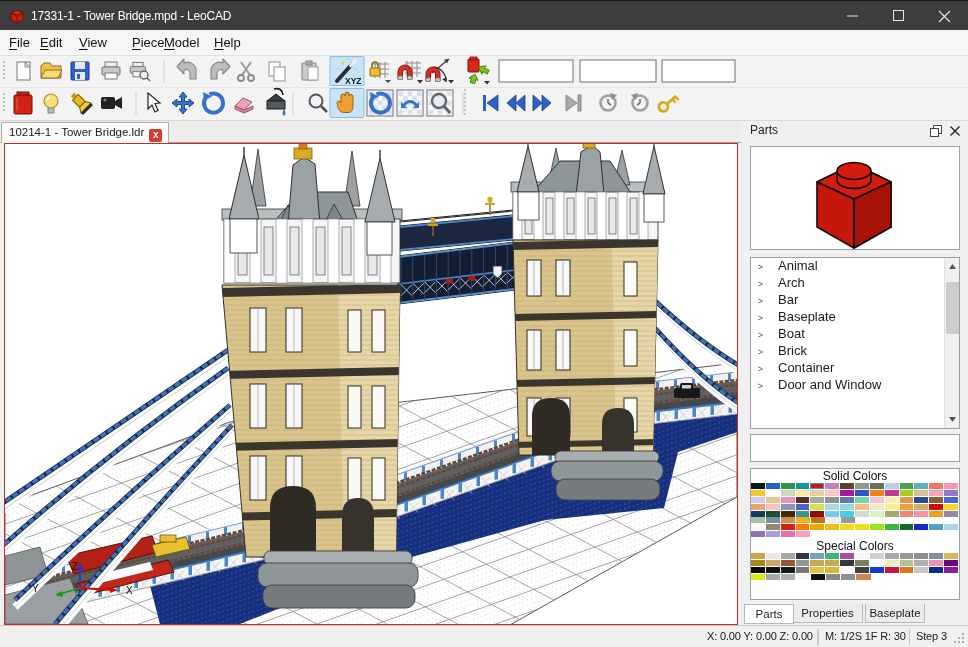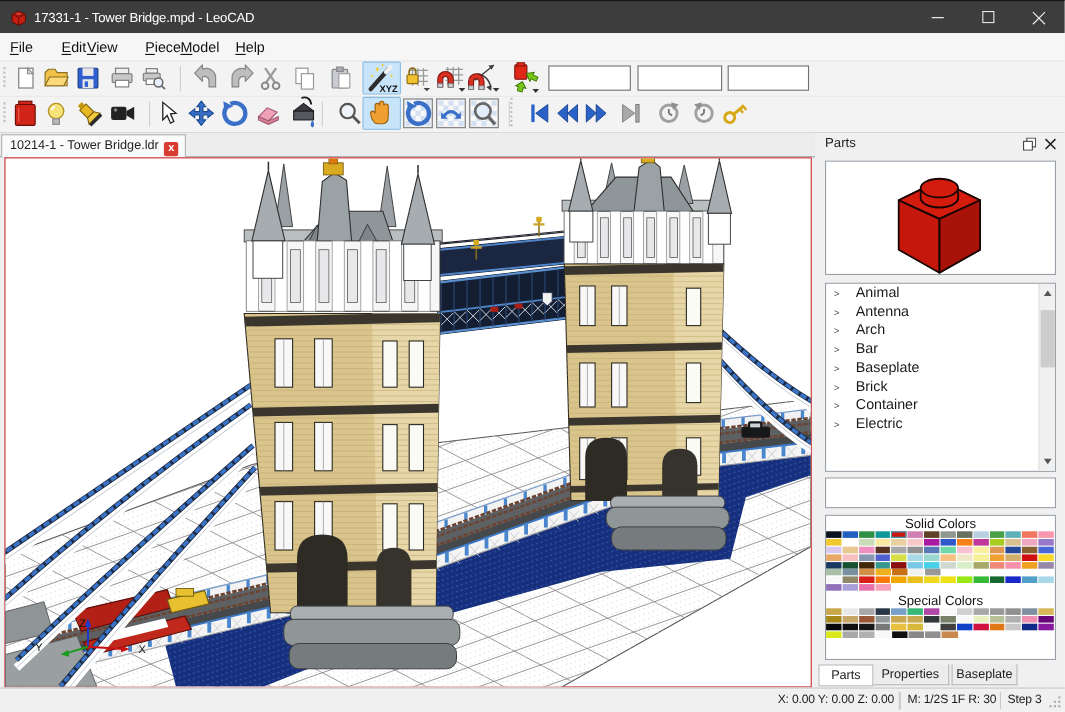--- a/index.html
+++ b/index.html
@@ -42,21 +42,21 @@
  <svg class="winbtn" style="left:876px" width="45" height="30">
       <rect x="17.5" y="9.5" width="10" height="10" fill="none" stroke="#e8e8e8" stroke-width="1"></rect>
     </svg>
  <svg class="winbtn" style="left:922px" width="45" height="30">
       <path d="M17,10 l11,11 M28,10 l-11,11" stroke="#e8e8e8" stroke-width="1.1"></path>
     </svg>
 </div>
 
 <div class="menubar">
  <span style="left:9px"><u>F</u>ile</span>
- <span style="left:56px"><u>E</u>dit</span>
+ <span style="left:40px"><u>E</u>dit</span>
  <span style="left:79px"><u>V</u>iew</span>
  <span style="left:132px"><u>P</u>iece</span>
  <span style="left:164px"><u>M</u>odel</span>
  <span style="left:214px"><u>H</u>elp</span>
 </div>
 
 <svg width="968" height="66" viewBox="0 0 968 66" style="position:absolute;left:0;top:55px">
     <rect x="0.0" y="0.0" width="968.0" height="66.0" fill="#f3f3f3"></rect>
     <line x1="0.0" y1="0.5" x2="968.0" y2="0.5" stroke="#e0e0e0" stroke-width="1"></line>
     <line x1="0.0" y1="32.5" x2="968.0" y2="32.5" stroke="#e6e6e6" stroke-width="1"></line>
@@ -964,27 +964,27 @@
 <polyline points="66,35 103,52 103,101" fill="none"></polyline>
 <ellipse cx="103" cy="33" rx="17" ry="8.5" fill="#d31c0e"></ellipse>
 <path d="M86,24 v9 a17,8.5 0 0 0 34,0 v-9" fill="#d31c0e"></path>
 <ellipse cx="103" cy="24" rx="17" ry="8.5" fill="#d31c0e"></ellipse>
 </g>
       </svg></div>
 
  <div class="pbox" style="top:136px;width:210px;height:172px;overflow:hidden">
   <div style="position:absolute;left:0;top:-1px;width:193px">
    <div class="cat"><span class="chev">&gt;</span>Animal</div>
-   <div class="cat"><span class="chev">&gt;</span>Antenna</div>
    <div class="cat"><span class="chev">&gt;</span>Arch</div>
    <div class="cat"><span class="chev">&gt;</span>Bar</div>
    <div class="cat"><span class="chev">&gt;</span>Baseplate</div>
+   <div class="cat"><span class="chev">&gt;</span>Boat</div>
    <div class="cat"><span class="chev">&gt;</span>Brick</div>
    <div class="cat"><span class="chev">&gt;</span>Container</div>
-   <div class="cat"><span class="chev">&gt;</span>Electric</div>
+   <div class="cat"><span class="chev">&gt;</span>Door and Window</div>
   </div>
   <div class="scroll">
    <svg width="15" height="170">
     <path d="M4,11 l3.5,-5 l3.5,5 z" fill="#555"></path>
     <rect x="1" y="24" width="13" height="52" fill="#cdcdcd"></rect>
     <path d="M4,159 l3.5,5 l3.5,-5 z" fill="#555"></path>
    </svg>
   </div>
  </div>
 

